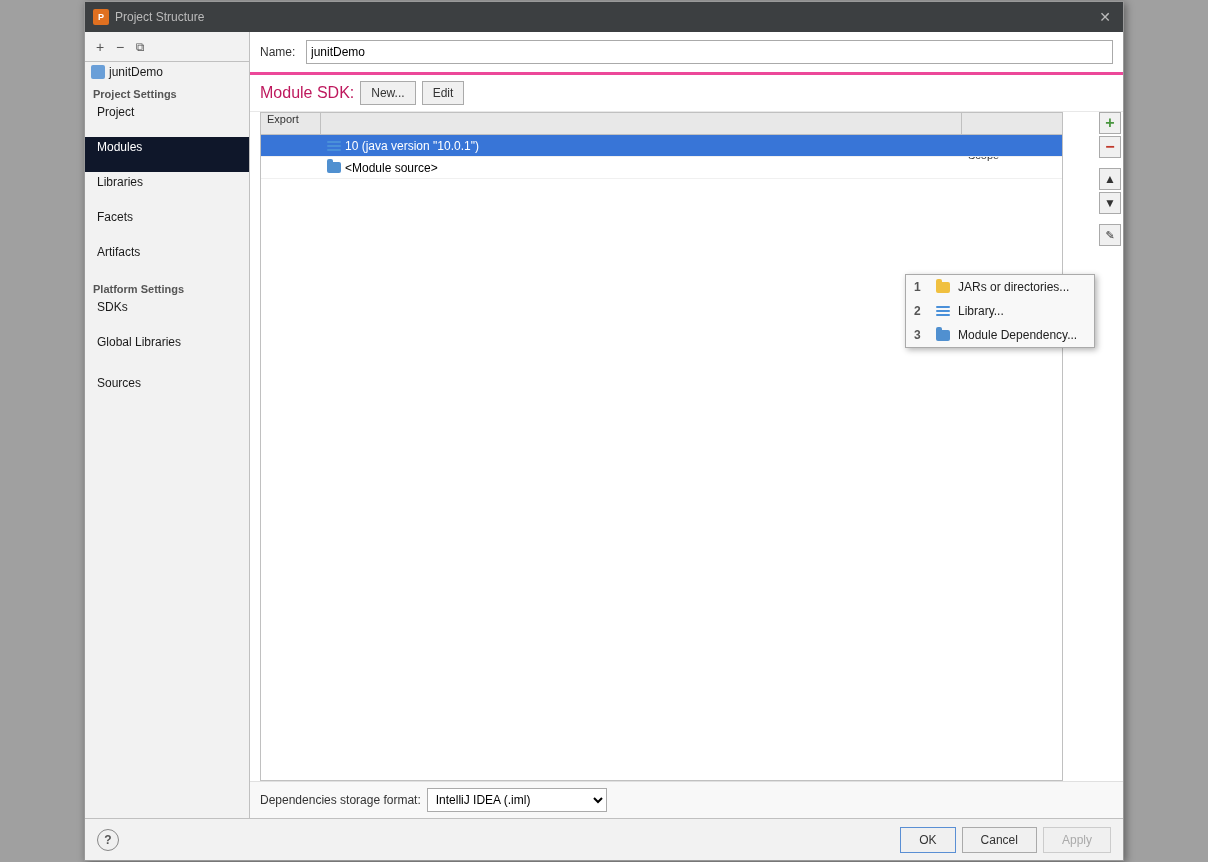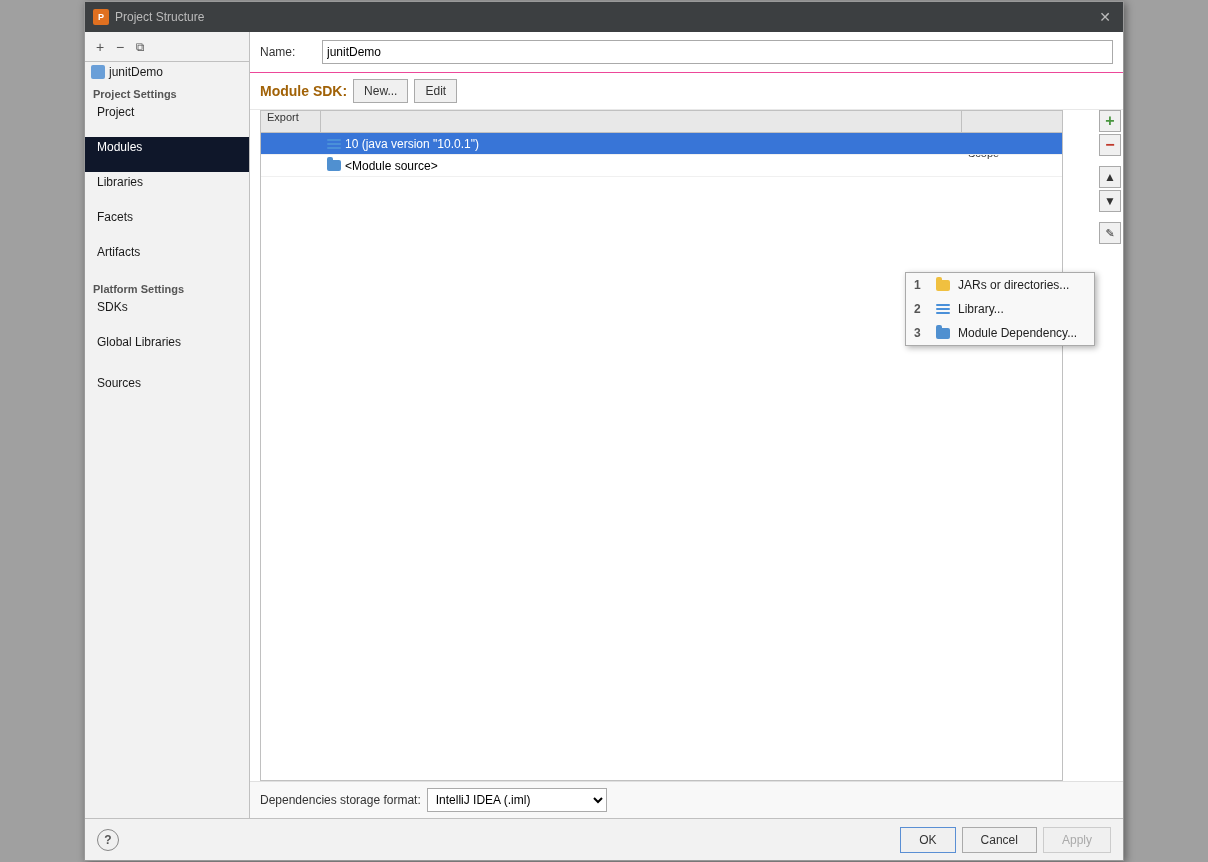--- a/index.html
+++ b/index.html
@@ -136,22 +136,22 @@
       flex: 1;
       display: flex;
       flex-direction: column;
       background: white;
       overflow: hidden;
     }
     .name-row {
       display: flex;
       align-items: center;
       padding: 8px 10px;
-      gap: 22px;
-      border-bottom: 1px solid #ec4899;
+      gap: 6px;
+      border-bottom: 3px solid #ec4899;
       flex-shrink: 0;
     }
     .name-label {
       font-size: 12px;
       color: #333;
       min-width: 40px;
     }
     .name-input {
       flex: 1;
       height: 24px;
@@ -189,24 +189,23 @@
     
     .sdk-row {
       display: flex;
       align-items: center;
       gap: 6px;
       padding: 6px 10px;
       border-bottom: 1px solid #e8e8e8;
       flex-shrink: 0;
     }
     .sdk-label {
-      font-size: 14px;
-      color: #a16207;
+      font-size: 16px;
+      color: #be185d;
       min-width: 75px;
-      font-weight: bold;
     }
     .sdk-select {
       height: 24px;
       border: 1px solid #aaa;
       padding: 0 4px;
       font-size: 12px;
       background: white;
       min-width: 180px;
       cursor: pointer;
       outline: none;

